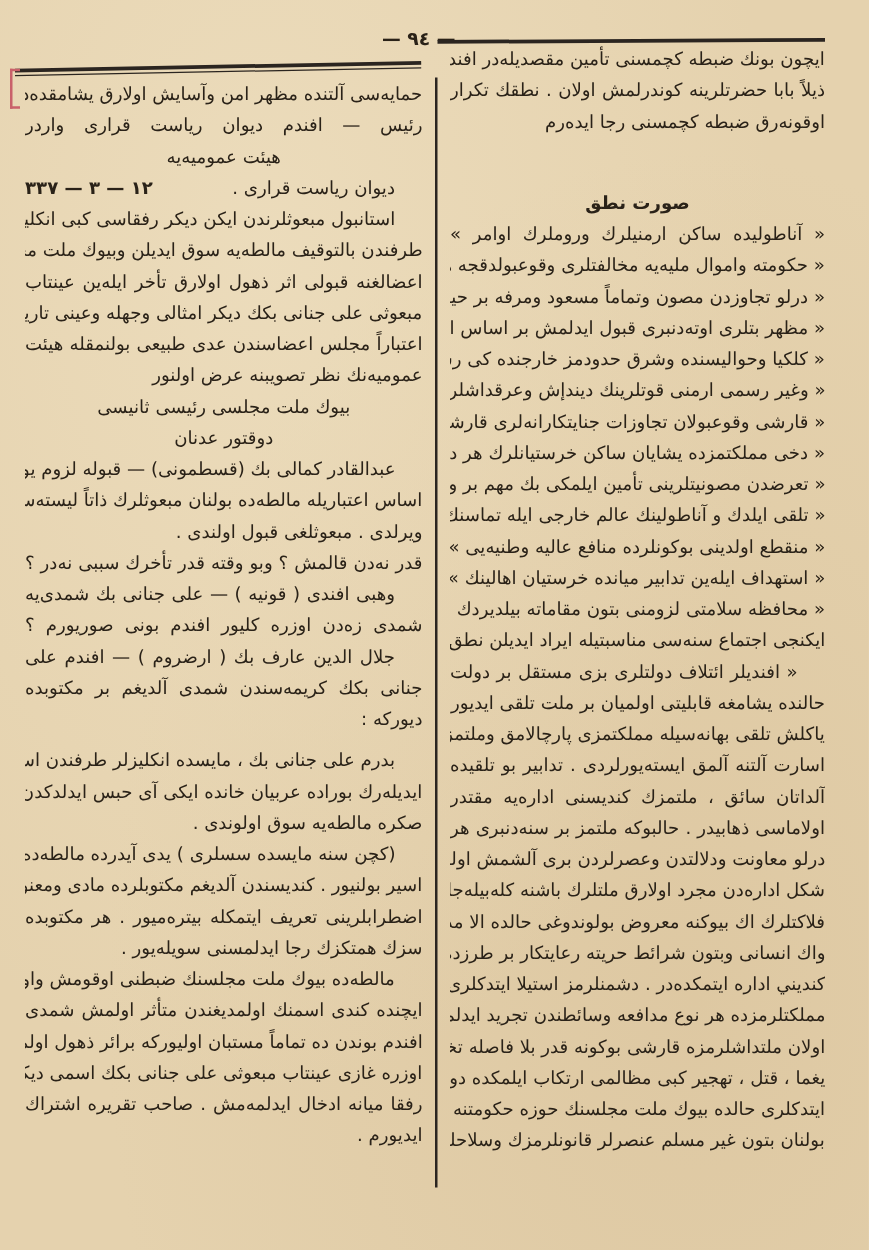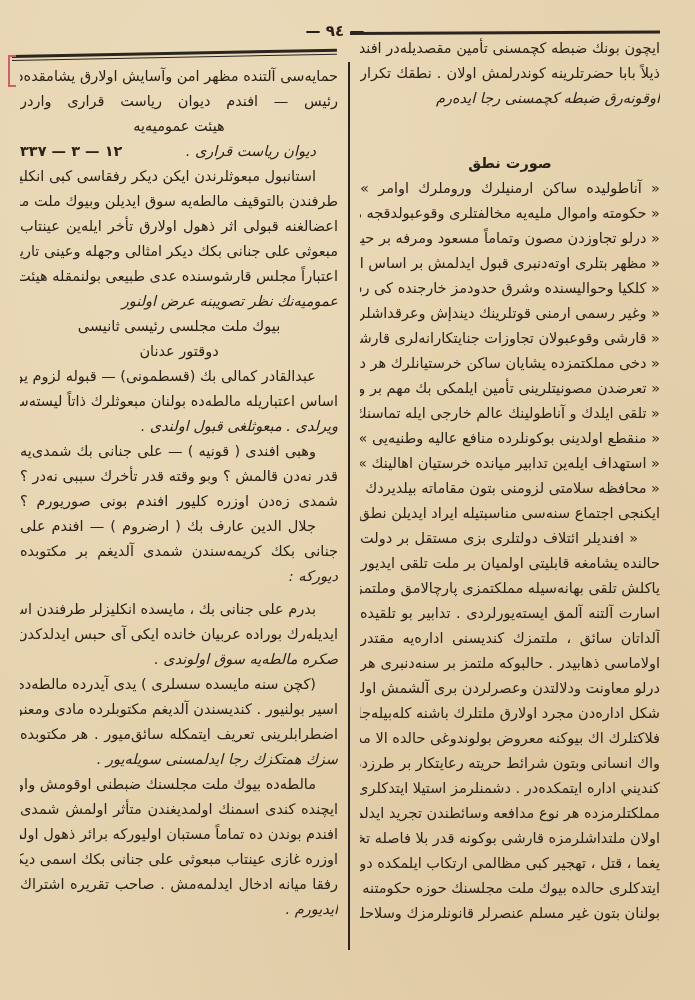--- a/index.html
+++ b/index.html
@@ -36,21 +36,21 @@
     position:absolute; left:348px; top:62px; width:2px; height:888px; background:#2b2520;
   }
   .column {
     position:absolute; direction:rtl; text-align:justify;
     font-family:"DejaVu Sans", sans-serif; font-size:14.5px; line-height:25px;
   }
   .col-left { left:20px; top:64px; width:318px; }
   .col-right { left:360px; top:36px; width:300px; }
   .line { display:block; white-space:nowrap; overflow:hidden; text-align:justify; text-align-last:justify; }
   .line.center { text-align:right; text-align-last:center; }
-  .line.short { text-align:right; text-align-last:right;font-style:italic; }
+  .line.short { text-align:right; text-align-last:right; }
   .line.indent { padding-right:22px; }
   .date-line { display:flex; justify-content:space-between; direction:rtl; }
   .date-line .d { font-weight:bold; direction:ltr; }
   .heading { font-weight:bold;margin-top:40px; }
   .gap { height:8px; }
 </style>
 </head>
 <body>
 
 <div class="paper"></div>
@@ -67,40 +67,40 @@
   <span class="line">رئيس — افندم ديوان رياست قرارى واردر</span>
   <span class="line center">هيئت عموميه‌يه</span>
   <div class="date-line">
     <span class="line short indent" style="display:inline-block">ديوان رياست قرارى .</span>
     <span class="d">١٢ — ٣ — ٣٣٧</span>
   </div>
   <span class="line indent">استانبول مبعوثلرندن ايكن ديكر رفقاسى كبى انكليزلر</span>
   <span class="line">طرفندن بالتوقيف مالطه‌يه سوق ايديلن وبيوك ملت مجلسى</span>
   <span class="line">اعضالغنه قبولى اثر ذهول اولارق تأخر ايله‌ين عينتاب</span>
   <span class="line">مبعوثى على جنانى بكك ديكر امثالى وجهله وعينى تاريخدن</span>
-  <span class="line">اعتباراً مجلس قارشوسنده عدى طبيعى بولنمقله هيئت</span>
+  <span class="line">اعتباراً مجلس اعضاسندن عدى طبيعى بولنمقله هيئت</span>
   <span class="line short">عموميه‌نك نظر تصويبنه عرض اولنور</span>
   <span class="line center">بيوك ملت مجلسى رئيسى ثانيسى</span>
   <span class="line center">دوقتور عدنان</span>
   <span class="line indent">عبدالقادر كمالى بك (قسطمونى) — قبوله لزوم يوق</span>
   <span class="line">اساس اعتباريله مالطه‌ده بولنان مبعوثلرك ذاتاً ليسته‌سى</span>
   <span class="line short">ويرلدى . مبعوثلغى قبول اولندى .</span>
+  <span class="line">قدر نه‌دن قالمش ؟ وبو وقته قدر تأخرك سببى نه‌در ؟</span>
   <span class="line indent">وهبى افندى ( قونيه ) — على جنانى بك شمدى‌يه</span>
-  <span class="line">قدر نه‌دن قالمش ؟ وبو وقته قدر تأخرك سببى نه‌در ؟</span>
   <span class="line">شمدى زه‌دن اوزره كليور افندم بونى صوريورم ؟</span>
   <span class="line indent">جلال الدين عارف بك ( ارضروم ) — افندم على</span>
   <span class="line">جنانى بكك كريمه‌سندن شمدى آلديغم بر مكتوبده</span>
   <span class="line short">ديوركه :</span>
   <div class="gap"></div>
   <span class="line indent">بدرم على جنانى بك ، مايسده انكليزلر طرفندن اسير</span>
   <span class="line">ايديله‌رك بوراده عربيان خانده ايكى آى حبس ايدلدكدن</span>
   <span class="line short">صكره مالطه‌يه سوق اولوندى .</span>
   <span class="line indent">(كچن سنه مايسده سسلرى ) يدى آيدرده مالطه‌ده</span>
   <span class="line">اسير بولنيور . كنديسندن آلديغم مكتوبلرده مادى ومعنوى</span>
-  <span class="line">اضطرابلرينى تعريف ايتمكله سائق‌ميور . هر مكتوبده</span>
+  <span class="line">اضطرابلرينى تعريف ايتمكله بيتره‌ميور . هر مكتوبده</span>
   <span class="line short">سزك همتكزك رجا ايدلمسنى سويله‌يور .</span>
   <span class="line indent">مالطه‌ده بيوك ملت مجلسنك ضبطنى اوقومش واونك</span>
   <span class="line">ايچنده كندى اسمنك اولمديغندن متأثر اولمش شمدى</span>
   <span class="line">افندم بوندن ده تماماً مستبان اوليوركه برائر ذهول اولمق</span>
   <span class="line">اوزره غازى عينتاب مبعوثى على جنانى بكك اسمى ديكر</span>
   <span class="line">رفقا ميانه ادخال ايدلمه‌مش . صاحب تقريره اشتراك</span>
   <span class="line short">ايديورم .</span>
 </div>
 
 <div class="column col-right">

